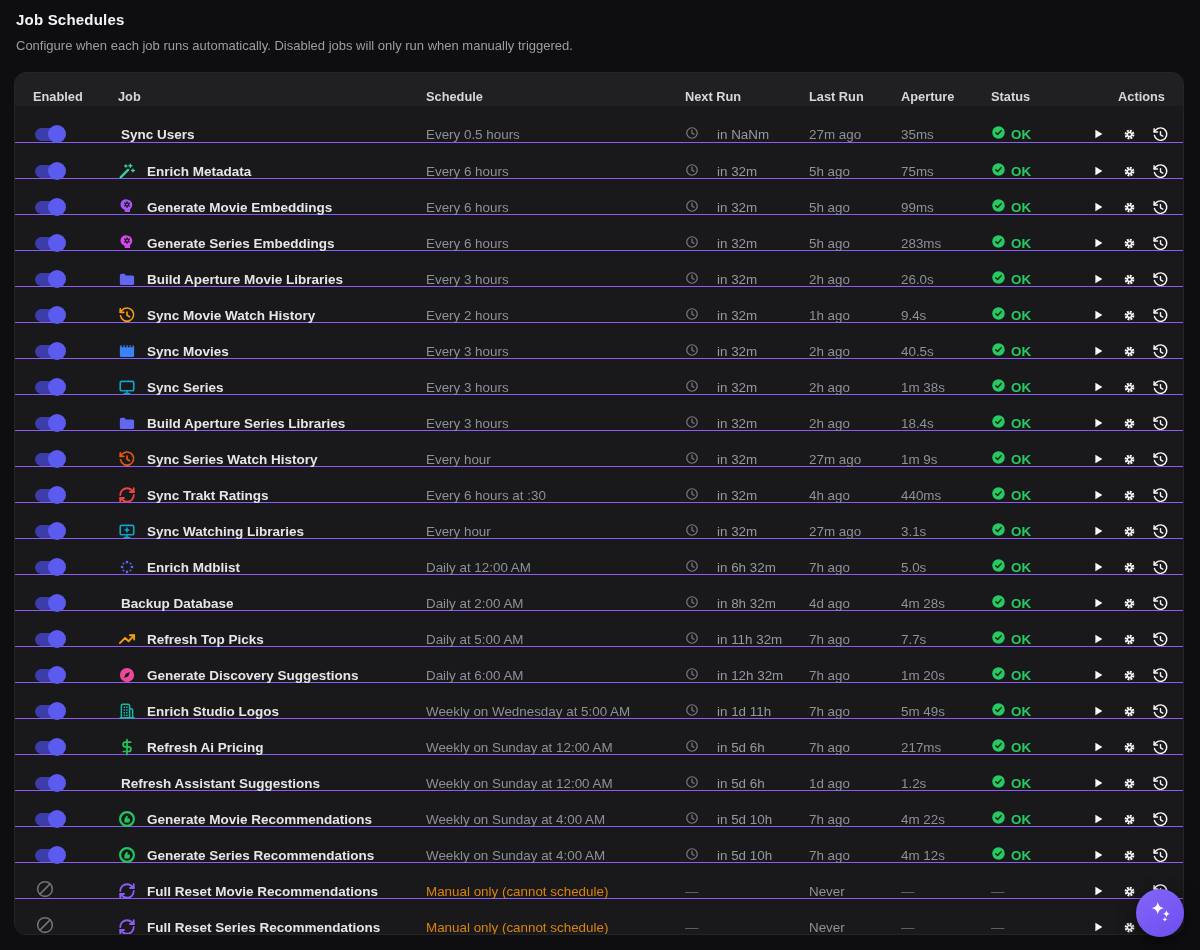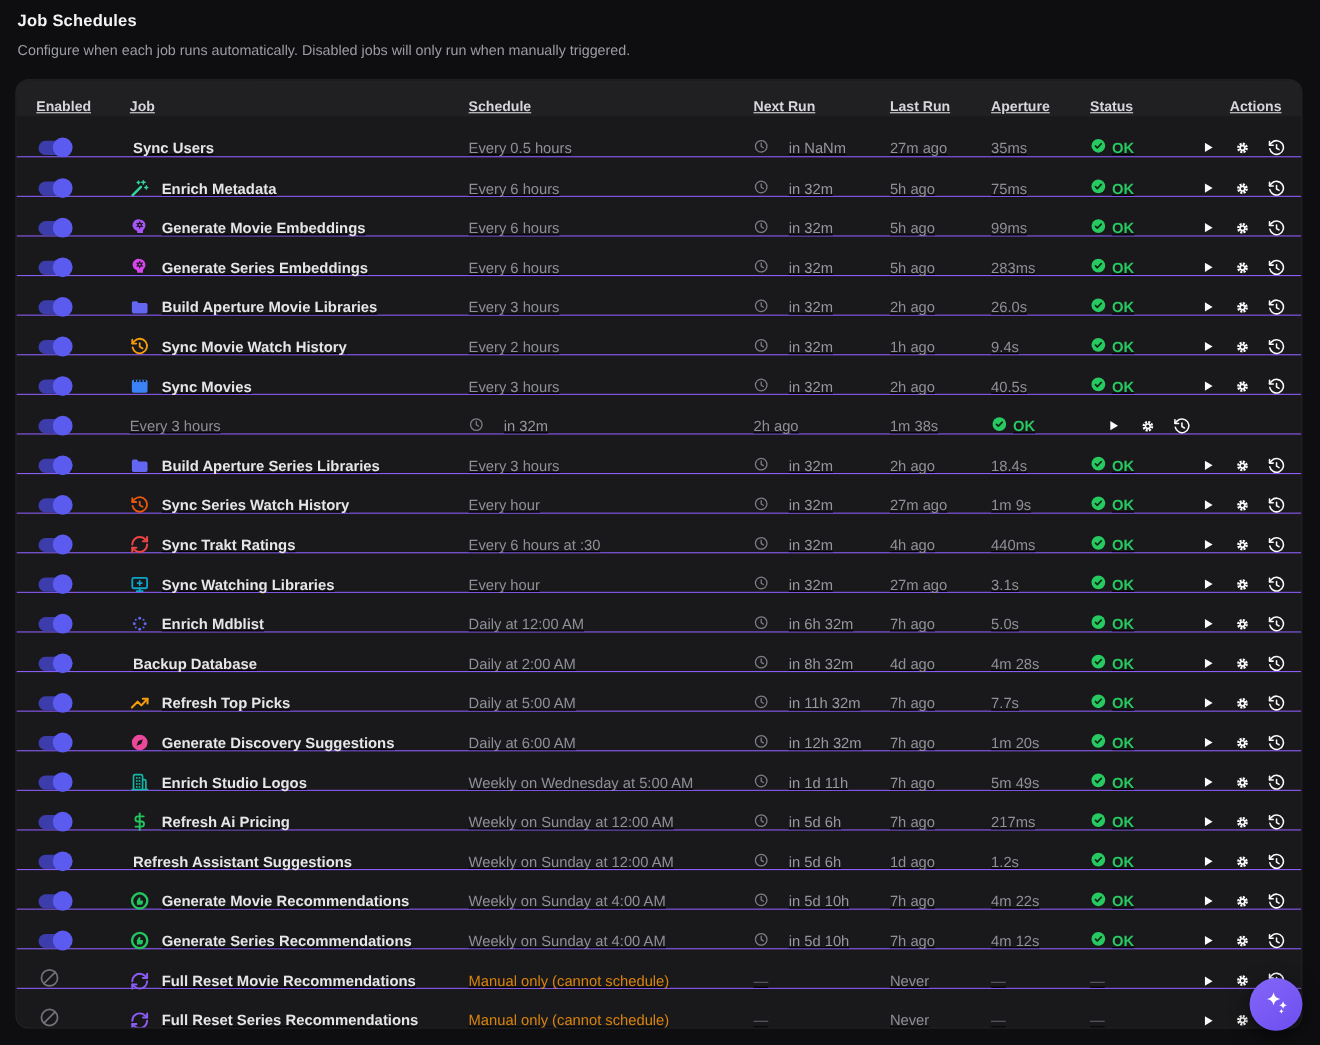--- a/index.html
+++ b/index.html
@@ -22,21 +22,20 @@
     border: 1px solid #252528;
     border-radius: 12px;
     overflow: hidden;
   }
 
   .grid-row {
     display: grid;
     grid-template-columns: 85px 308px 259px 124px 92px 90px 95px 1fr;
     align-items: center;
     padding: 16px 18px;
-    text-decoration: underline;
   }
   .thead {
     height: 33px;
     background: #202023;
     font-size: 12.8px; font-weight: 700; color: #d6d6db;
   }
   .thead .col-actions { text-align: right; }
 
   .trow { height: 36px; border-top: 1px solid #8b5cf6; background: #19191b; }
   .trow:first-child { border-top: none; }
@@ -463,20 +462,29 @@
                 <path d="M3.4 13.2a8.8 8.8 0 1 0 2.2-7.8L3 8.1" stroke="#fafafa" stroke-width="2" stroke-linecap="round"></path>
                 <path d="M12 8v4.4l3.2 1.8" stroke="#fafafa" stroke-width="2" stroke-linecap="round" stroke-linejoin="round"></path>
               </svg>
             </button>
     </div>
         </div>
         <div class="grid-row trow">
           <div class="toggle">
             <div class="knob"></div>
           </div>
+          <div class="job-cell">
+            <span class="job-icon">
+              <svg width="18" height="18" viewBox="0 0 24 24" fill="none" xmlns="http://www.w3.org/2000/svg">
+                <rect x="3" y="4.5" width="18" height="12.5" rx="1.8" stroke="#0ea5c9" stroke-width="2.2"></rect>
+                <path d="M12 17v3.4M8.5 20.6h7" stroke="#0ea5c9" stroke-width="2.2" stroke-linecap="round"></path>
+              </svg>
+            </span>
+            <span class="job-label">Sync Series</span>
+          </div>
           <div class="cell-dim">Every 3 hours</div>
           <div class="nextrun-cell">
             <span><svg width="14" height="14" viewBox="0 0 24 24" fill="none" xmlns="http://www.w3.org/2000/svg">
                 <circle cx="12" cy="12" r="9" stroke="#7d7d85" stroke-width="2"></circle>
                 <path d="M12 7v5.3l3.4 2" stroke="#7d7d85" stroke-width="2" stroke-linecap="round" stroke-linejoin="round"></path>
               </svg></span>
             <span>in 32m</span>
           </div>
           <div class="cell-dim">2h ago</div>
           <div class="cell-dim">1m 38s</div>

